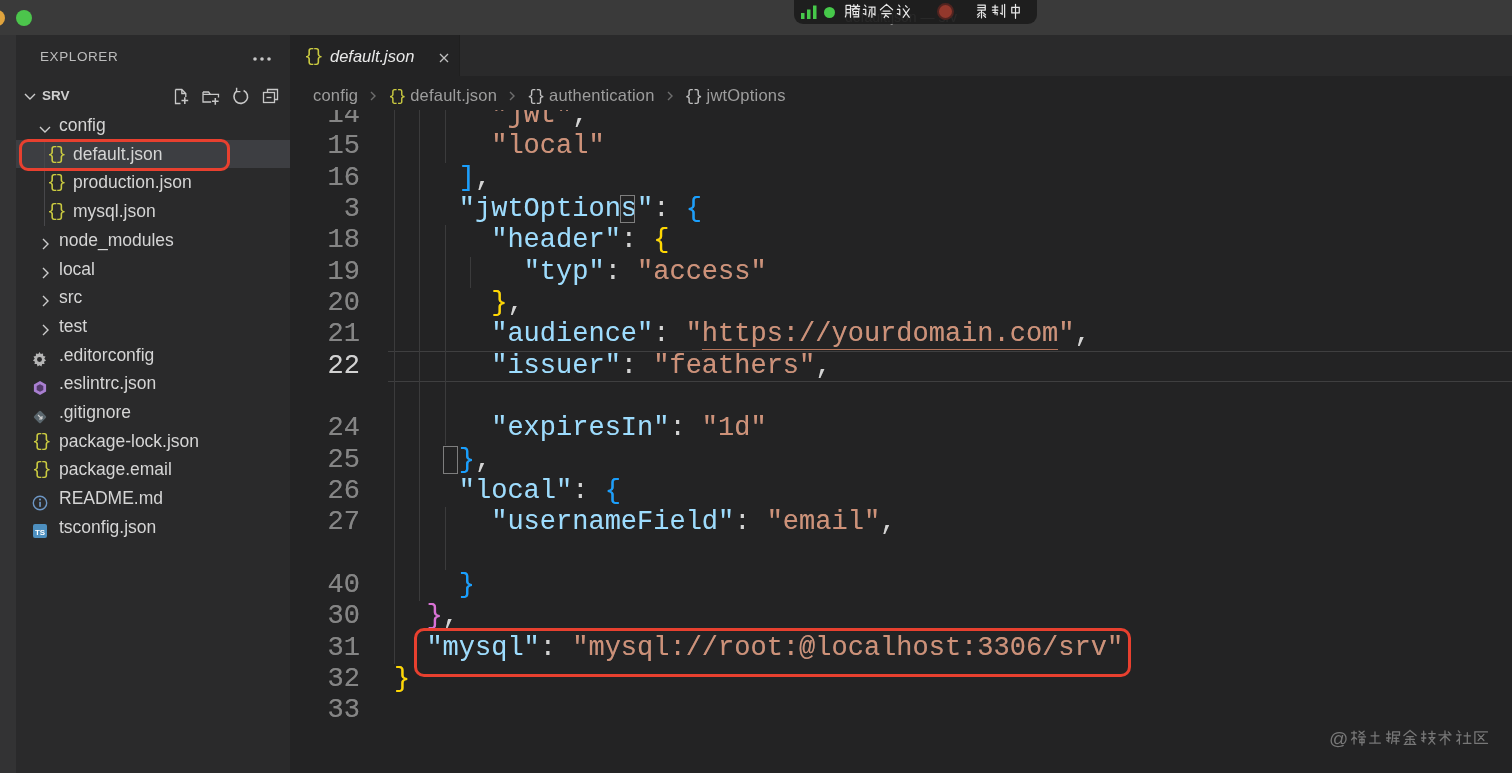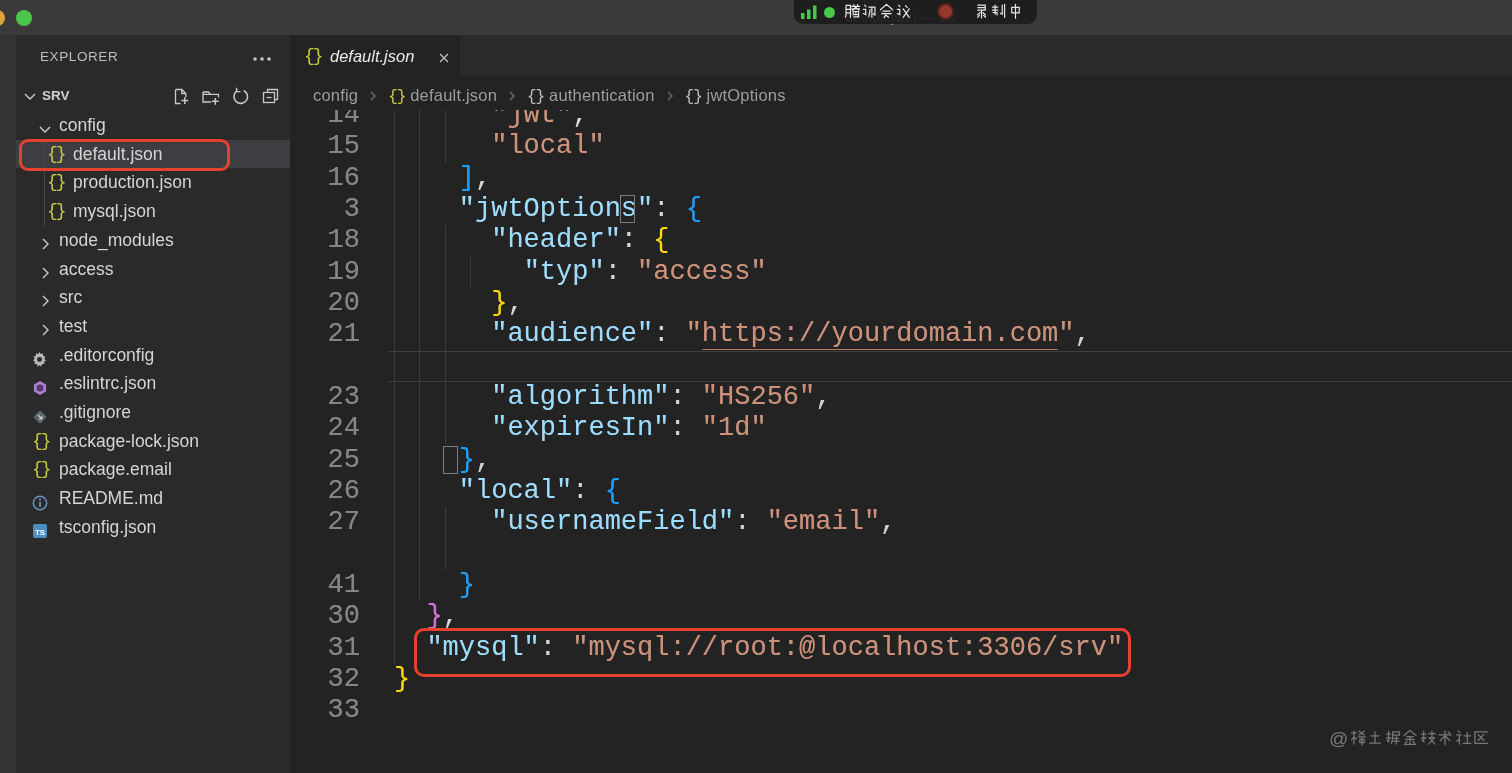--- a/index.html
+++ b/index.html
@@ -115,21 +115,21 @@
       <div class="srow" style="top:190.8px">
         <span class="abs" style="left:21px;top:6.2px"><svg width="16" height="16" viewBox="0 0 16 16">
             <path d="M6 3 L11 8 L6 13" stroke="#cccccc" stroke-width="1.4" fill="none"></path>
           </svg></span>
         <span class="abs" style="left:43px;top:0">node_modules</span>
       </div>
       <div class="srow" style="top:219.5px">
         <span class="abs" style="left:21px;top:6.2px"><svg width="16" height="16" viewBox="0 0 16 16">
             <path d="M6 3 L11 8 L6 13" stroke="#cccccc" stroke-width="1.4" fill="none"></path>
           </svg></span>
-        <span class="abs" style="left:43px;top:0">access</span>
+        <span class="abs" style="left:43px;top:0">local</span>
       </div>
       <div class="srow" style="top:248.2px">
         <span class="abs" style="left:21px;top:6.2px"><svg width="16" height="16" viewBox="0 0 16 16">
             <path d="M6 3 L11 8 L6 13" stroke="#cccccc" stroke-width="1.4" fill="none"></path>
           </svg></span>
         <span class="abs" style="left:43px;top:0">src</span>
       </div>
       <div class="srow" style="top:276.9px">
         <span class="abs" style="left:21px;top:6.2px"><svg width="16" height="16" viewBox="0 0 16 16">
             <path d="M6 3 L11 8 L6 13" stroke="#cccccc" stroke-width="1.4" fill="none"></path>
@@ -210,26 +210,26 @@
         <div class="guide" style="left:154.6px;top:397.3px;height:62.7px"></div>
         <div class="guide" style="left:180.0px;top:146.6px;height:31.3px"></div>
 <div class="cl" style="top:-10.00px"><span class="ln" style="">14</span><span class="ct">      <span class="s">"jwt"</span>,</span></div>
         <div class="cl" style="top:21.33px"><span class="ln" style="">15</span><span class="ct">      <span class="s">"local"</span></span></div>
         <div class="cl" style="top:52.66px"><span class="ln" style="">16</span><span class="ct">    <span class="b3">]</span>,</span></div>
         <div class="cl" style="top:83.99px"><span class="ln" style="">3</span><span class="ct">    <span class="k">"jwtOptions"</span>: <span class="b3">{</span></span></div>
         <div class="cl" style="top:115.32px"><span class="ln" style="">18</span><span class="ct">      <span class="k">"header"</span>: <span class="b1">{</span></span></div>
         <div class="cl" style="top:146.65px"><span class="ln" style="">19</span><span class="ct">        <span class="k">"typ"</span>: <span class="s">"access"</span></span></div>
         <div class="cl" style="top:177.98px"><span class="ln" style="">20</span><span class="ct">      <span class="b1">}</span>,</span></div>
         <div class="cl" style="top:209.31px"><span class="ln" style="">21</span><span class="ct">      <span class="k">"audience"</span>: <span class="s">"<span style="border-bottom:1.5px solid #b8765c">https://yourdomain.com</span>"</span>,</span></div>
-        <div class="cl" style="top:271.97px"><span class="ln" style="">23</span><span class="ct">      <span class="k">"algorithm"</span>: <span class="s">"HS256"</span>,</span></div>
+        <div class="cl" style="top:240.64px"><span class="ln" style=";color:#d2d2d2">22</span><span class="ct">      <span class="k">"issuer"</span>: <span class="s">"feathers"</span>,</span></div>
         <div class="cl" style="top:303.30px"><span class="ln" style="">24</span><span class="ct">      <span class="k">"expiresIn"</span>: <span class="s">"1d"</span></span></div>
         <div class="cl" style="top:334.63px"><span class="ln" style="">25</span><span class="ct">    <span class="b3">}</span>,</span></div>
         <div class="cl" style="top:365.96px"><span class="ln" style="">26</span><span class="ct">    <span class="k">"local"</span>: <span class="b3">{</span></span></div>
         <div class="cl" style="top:397.29px"><span class="ln" style="">27</span><span class="ct">      <span class="k">"usernameField"</span>: <span class="s">"email"</span>,</span></div>
-        <div class="cl" style="top:459.95px"><span class="ln" style="">41</span><span class="ct">    <span class="b3">}</span></span></div>
+        <div class="cl" style="top:459.95px"><span class="ln" style="">40</span><span class="ct">    <span class="b3">}</span></span></div>
         <div class="cl" style="top:491.28px"><span class="ln" style="">30</span><span class="ct">  <span class="b2">}</span>,</span></div>
         <div class="cl" style="top:522.61px"><span class="ln" style="">31</span><span class="ct">  <span class="k">"mysql"</span>: <span class="s">"mysql://root:@localhost:3306/srv"</span></span></div>
         <div class="cl" style="top:553.94px"><span class="ln" style="">32</span><span class="ct"><span class="b1">}</span></span></div>
         <div class="cl" style="top:585.27px"><span class="ln" style="">33</span><span class="ct"></span></div>
         <div class="abs" style="left:330px;top:85.0px;width:15px;height:28px;border:1px solid #7e7e7e"></div>
         <div class="abs" style="left:152.6px;top:335.6px;width:15px;height:28px;border:1px solid #7e7e7e"></div>
         <div class="redbox" style="left:124px;top:518px;width:717px;height:49px;border-radius:10px"></div>
       </div>
     </div>
 <div class="abs" style="left:1329px;top:728px;color:#787878;font-size:19px">@</div>

